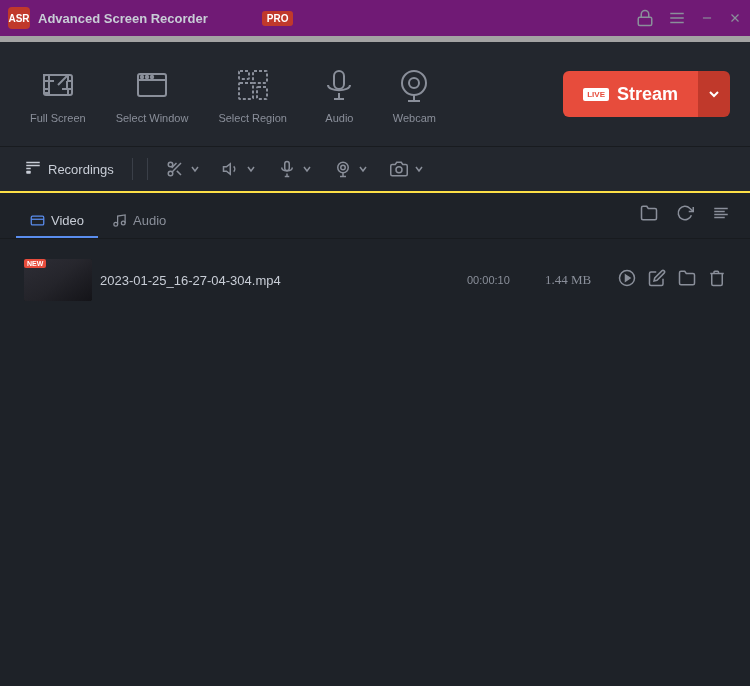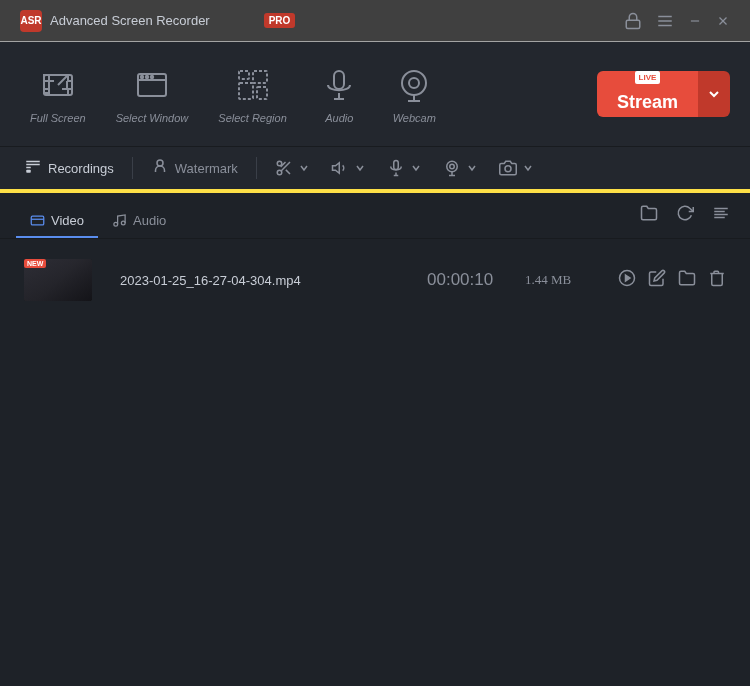--- a/index.html
+++ b/index.html
@@ -10,24 +10,24 @@
       font-family: -apple-system, BlinkMacSystemFont, 'Segoe UI', sans-serif;
       color: #c8cdd6;
       overflow: hidden;
     }
 
     
     .title-bar {
       display: flex;
       align-items: center;
       justify-content: space-between;
-      background: #404040;
-      padding: 0 20px;
+      background: #701a75;
+      padding: 0 8px;
       height: 42px;
-      border-bottom: 1px solid #a3a3a3;
+      border-bottom: 6px solid #a3a3a3;
     }
     .title-bar-left {
       display: flex;
       align-items: center;
       gap: 8px;
     }
     .app-logo {
       width: 22px;
       height: 22px;
       background: #c0392b;
@@ -35,21 +35,21 @@
       display: flex;
       align-items: center;
       justify-content: center;
       font-size: 10px;
       font-weight: bold;
       color: white;
     }
     .app-title {
       font-size: 13px;
       color: #c8cdd6;
-      font-weight: 400;
+      font-weight: 700;
     }
     .pro-badge {
       background: #c0392b;
       color: white;
       font-size: 10px;
       font-weight: bold;
       padding: 2px 5px;
       border-radius: 3px;
       margin-left: 46px;
     }
@@ -101,21 +101,20 @@
     }
     .tool-icon svg {
       width: 36px;
       height: 36px;
     }
     .tool-label {
       font-size: 11px;
       color: #8a8f9a;
       text-align: right;
       white-space: nowrap;
-      font-style: italic;
     }
 
     
     .stream-btn-group {
       display: flex;
       align-items: center;
       height: 46px;
     }
     .stream-btn {
       background: #e74c3c;
@@ -123,21 +122,20 @@
       border: none;
       padding: 0 20px;
       height: 46px;
       font-size: 18px;
       font-weight: bold;
       cursor: pointer;
       display: flex;
       align-items: center;
       gap: 8px;
       border-radius: 6px 0 0 6px;
-      flex-direction: column;
     }
     .stream-live-badge {
       background: white;
       color: #e74c3c;
       font-size: 8px;
       font-weight: bold;
       padding: 2px 4px;
       border-radius: 2px;
     }
     .stream-dropdown {
@@ -154,21 +152,21 @@
       font-size: 14px;
     }
 
     
     .sec-toolbar {
       display: flex;
       align-items: center;
       background: #23272e;
       padding: 0 16px;
       height: 46px;
-      border-bottom: 4px solid #fde047;
+      border-bottom: 2px solid #fde047;
       gap: 6px;
     }
     .sec-item {
       display: flex;
       align-items: center;
       gap: 6px;
       padding: 5px 8px;
       cursor: pointer;
       border-radius: 4px;
       color: #8a8f9a;
@@ -225,21 +223,21 @@
     .content {
       background: #1e2228;
       padding: 10px 16px;
     }
 
     
     .recording-item {
       display: flex;
       align-items: center;
       padding: 10px 8px;
-      gap: 28px;
+      gap: 8px;
       border-radius: 4px;
       cursor: pointer;
     }
     .thumb-wrapper {
       position: relative;
       width: 68px;
       height: 42px;
       flex-shrink: 0;
     }
     .new-badge {
@@ -275,21 +273,21 @@
       position: absolute;
       inset: 0;
       background: linear-gradient(to bottom right, rgba(50,50,60,0.8), rgba(20,20,25,0.9));
     }
     .rec-filename {
       flex: 1;
       font-size: 13px;
       color: #c8cdd6;
     }
     .rec-duration {
-      font-size: 17px;
+      font-size: 11px;
       color: #8a8f9a;
       width: 70px;
     }
     .rec-size {
       font-size: 13px;
       color: #8a8f9a;
       width: 65px;
       font-family: Liberation Serif, serif;
     }
     .rec-actions {
@@ -434,29 +432,20 @@
         <line x1="3" y1="10" x2="21" y2="10"></line>
         <line x1="3" y1="14" x2="9" y2="14"></line>
         <rect x="3" y="17" width="6" height="4" rx="1" fill="#c8cdd6" stroke="none"></rect>
       </svg>
     </span>
     <span>Recordings</span>
   </div>
 
   <div class="sec-divider"></div>
 
-  <div class="sec-item">
-    <span class="sec-icon">
-      <svg width="18" height="18" viewBox="0 0 24 24" fill="none" stroke="#8a8f9a" stroke-width="2">
-        <circle cx="12" cy="8" r="4"></circle>
-        <path d="M6 20v-2a6 6 0 0112 0v2"></path>
-      </svg>
-    </span>
-    <span>Watermark</span>
-  </div>
 
   <div class="sec-divider"></div>
 
   <div class="sec-item">
     <svg width="18" height="18" viewBox="0 0 24 24" fill="none" stroke="#8a8f9a" stroke-width="2">
       <circle cx="6" cy="6" r="3"></circle>
       <circle cx="6" cy="18" r="3"></circle>
       <line x1="20" y1="4" x2="8.12" y2="15.88"></line>
       <line x1="14.47" y1="14.48" x2="20" y2="20"></line>
       <line x1="7.5" y1="10.5" x2="14" y2="4"></line>

